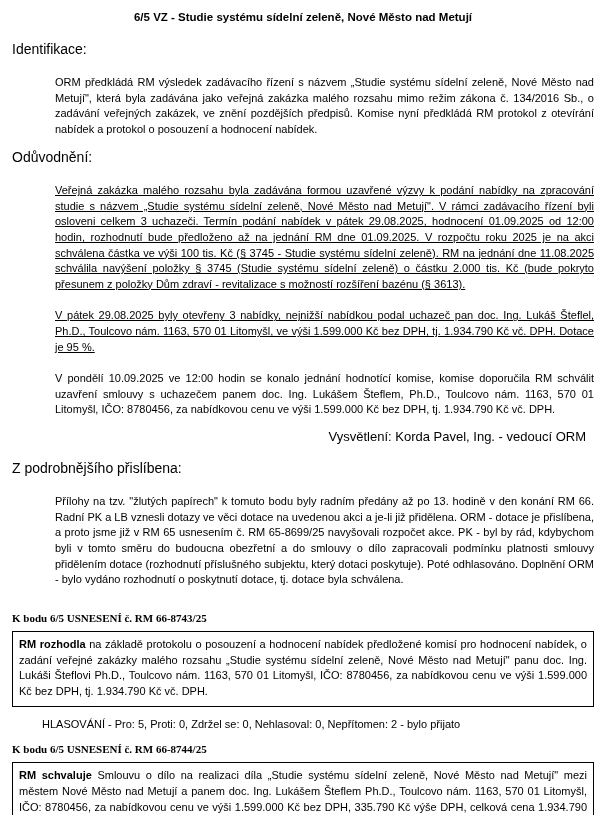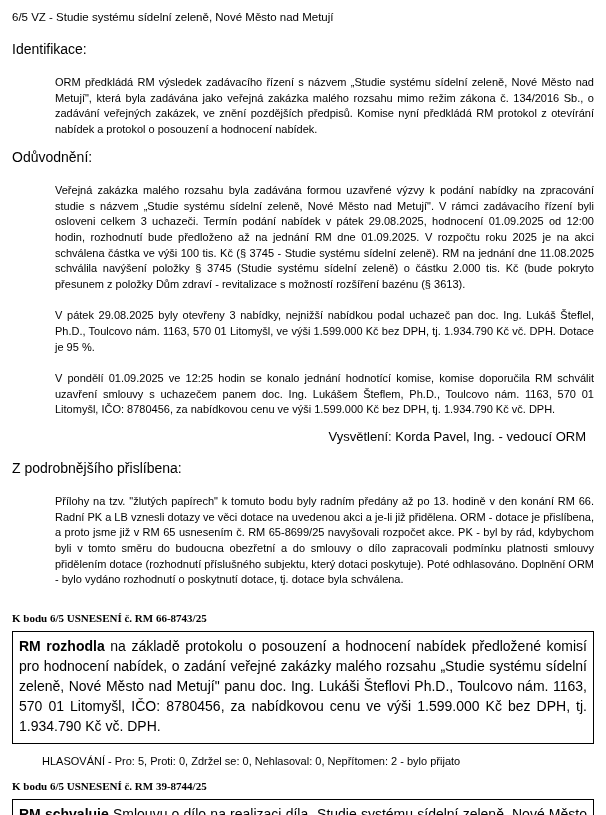--- a/index.html
+++ b/index.html
@@ -13,38 +13,40 @@
     font-family: "Liberation Sans", sans-serif;
     color: #000000;
   }
   .page {
     width: 606px;
     box-sizing: border-box;
     padding: 10px 12px 12px 12px;
   }
   .doc-title {
     font-size: 11.5px;
-    font-weight: normal;
+    font-weight: bold;
     line-height: 1.35;
     margin: 0 0 14px 0;
+    text-align: center;
   }
   .section-label {
     font-size: 14px;
     line-height: 1.4;
     margin: 0 0 4px 0;
   }
   .para {
     font-size: 11px;
     line-height: 1.42;
     text-align: justify;
     margin: 16px 0 10px 0;
     padding-left: 43px;
   }
   .para.tight {
     margin-bottom: 0;
+    text-decoration: underline;
   }
   .explain {
     font-size: 13px;
     line-height: 1.42;
     text-align: right;
     margin: 8px 0 12px 0;
     padding-right: 8px;
   }
   .heading-bold {
     font-size: 11px;
@@ -53,21 +55,21 @@
     margin: 7px 0 5px 0;
     font-family: Liberation Serif, serif;
   }
   .box {
     border: 1px solid #000000;
     box-sizing: border-box;
     padding: 5px 6px 6px 6px;
     margin: 0 0 10px 0;
   }
   .box p {
-    font-size: 14px;
+    font-size: 11px;
     line-height: 1.42;
     text-align: justify;
     margin: 0;
   }
   .bold {
     font-weight: bold;
   }
   .vote {
     font-size: 11px;
     line-height: 1.4;
@@ -85,34 +87,34 @@
 <div class="page">
 
   <h1 class="doc-title">6/5 VZ - Studie systému sídelní zeleně, Nové Město nad Metují</h1>
 
   <p class="section-label">Identifikace:</p>
   <p class="para">ORM předkládá RM výsledek zadávacího řízení s názvem „Studie systému sídelní zeleně, Nové Město nad Metují", která byla zadávána jako veřejná zakázka malého rozsahu mimo režim zákona č. 134/2016 Sb., o zadávání veřejných zakázek, ve znění pozdějších předpisů. Komise nyní předkládá RM protokol z otevírání nabídek a protokol o posouzení a hodnocení nabídek.</p>
 
   <p class="section-label">Odůvodnění:</p>
   <p class="para tight">Veřejná zakázka malého rozsahu byla zadávána formou uzavřené výzvy k podání nabídky na zpracování studie s názvem „Studie systému sídelní zeleně, Nové Město nad Metují". V rámci zadávacího řízení byli osloveni celkem 3 uchazeči. Termín podání nabídek v pátek 29.08.2025, hodnocení 01.09.2025 od 12:00 hodin, rozhodnutí bude předloženo až na jednání RM dne 01.09.2025. V rozpočtu roku 2025 je na akci schválena částka ve výši 100 tis. Kč (§ 3745 - Studie systému sídelní zeleně). RM na jednání dne 11.08.2025 schválila navýšení položky § 3745 (Studie systému sídelní zeleně) o částku 2.000 tis. Kč (bude pokryto přesunem z položky Dům zdraví - revitalizace s možností rozšíření bazénu (§ 3613).</p>
   <p class="para tight">V pátek 29.08.2025 byly otevřeny 3 nabídky, nejnižší nabídkou podal uchazeč pan doc. Ing. Lukáš Šteflel, Ph.D., Toulcovo nám. 1163, 570 01 Litomyšl, ve výši 1.599.000 Kč bez DPH, tj. 1.934.790 Kč vč. DPH. Dotace je 95 %.</p>
-  <p class="para">V pondělí 01.09.2025 ve 12:25 hodin se konalo jednání hodnotící komise, komise doporučila RM schválit uzavření smlouvy s uchazečem panem doc. Ing. Lukášem Šteflem, Ph.D., Toulcovo nám. 1163, 570 01 Litomyšl, IČO: 8780456, za nabídkovou cenu ve výši 1.599.000 Kč bez DPH, tj. 1.934.790 Kč vč. DPH.</p>
+  <p class="para">V pondělí 10.09.2025 ve 12:00 hodin se konalo jednání hodnotící komise, komise doporučila RM schválit uzavření smlouvy s uchazečem panem doc. Ing. Lukášem Šteflem, Ph.D., Toulcovo nám. 1163, 570 01 Litomyšl, IČO: 8780456, za nabídkovou cenu ve výši 1.599.000 Kč bez DPH, tj. 1.934.790 Kč vč. DPH.</p>
 
   <p class="explain">Vysvětlení: Korda Pavel, Ing. - vedoucí ORM</p>
 
   <p class="section-label">Z podrobnějšího přislíbena:</p>
   <p class="para">Přílohy na tzv. "žlutých papírech" k tomuto bodu byly radním předány až po 13. hodině v den konání RM 66. Radní PK a LB vznesli dotazy ve věci dotace na uvedenou akci a je-li již přidělena. ORM - dotace je přislíbena, a proto jsme již v RM 65 usnesením č. RM 65-8699/25 navyšovali rozpočet akce. PK - byl by rád, kdybychom byli v tomto směru do budoucna obezřetní a do smlouvy o dílo zapracovali podmínku platnosti smlouvy přidělením dotace (rozhodnutí příslušného subjektu, který dotaci poskytuje). Poté odhlasováno. Doplnění ORM - bylo vydáno rozhodnutí o poskytnutí dotace, tj. dotace byla schválena.</p>
 
   <div class="spacer-sm"></div>
 
   <h2 class="heading-bold">K bodu 6/5 USNESENÍ č. RM 66-8743/25</h2>
   <div class="box">
     <p><span class="bold">RM rozhodla</span><span> na základě protokolu o posouzení a hodnocení nabídek předložené komisí pro hodnocení nabídek, o zadání veřejné zakázky malého rozsahu „Studie systému sídelní zeleně, Nové Město nad Metují" panu doc. Ing. Lukáši Šteflovi Ph.D., Toulcovo nám. 1163, 570 01 Litomyšl, IČO: 8780456, za nabídkovou cenu ve výši 1.599.000 Kč bez DPH, tj. 1.934.790 Kč vč. DPH.</span></p>
   </div>
 
   <p class="vote">HLASOVÁNÍ - Pro: 5, Proti: 0, Zdržel se: 0, Nehlasoval: 0, Nepřítomen: 2 - bylo přijato</p>
 
-  <h2 class="heading-bold">K bodu 6/5 USNESENÍ č. RM 39-8744/25</h2>
+  <h2 class="heading-bold">K bodu 6/5 USNESENÍ č. RM 66-8744/25</h2>
   <div class="box">
     <p><span class="bold">RM schvaluje</span><span> Smlouvu o dílo na realizaci díla „Studie systému sídelní zeleně, Nové Město nad Metují" mezi městem Nové Město nad Metují a panem doc. Ing. Lukášem Šteflem Ph.D., Toulcovo nám. 1163, 570 01 Litomyšl, IČO: 8780456, za nabídkovou cenu ve výši 1.599.000 Kč bez DPH, 335.790 Kč výše DPH, celková cena 1.934.790 Kč vč. DPH, ve znění přílohy tohoto bodu, a pověřuje ST jejím podpisem.</span></p>
   </div>
 
 </div>
 
 </body></html>

